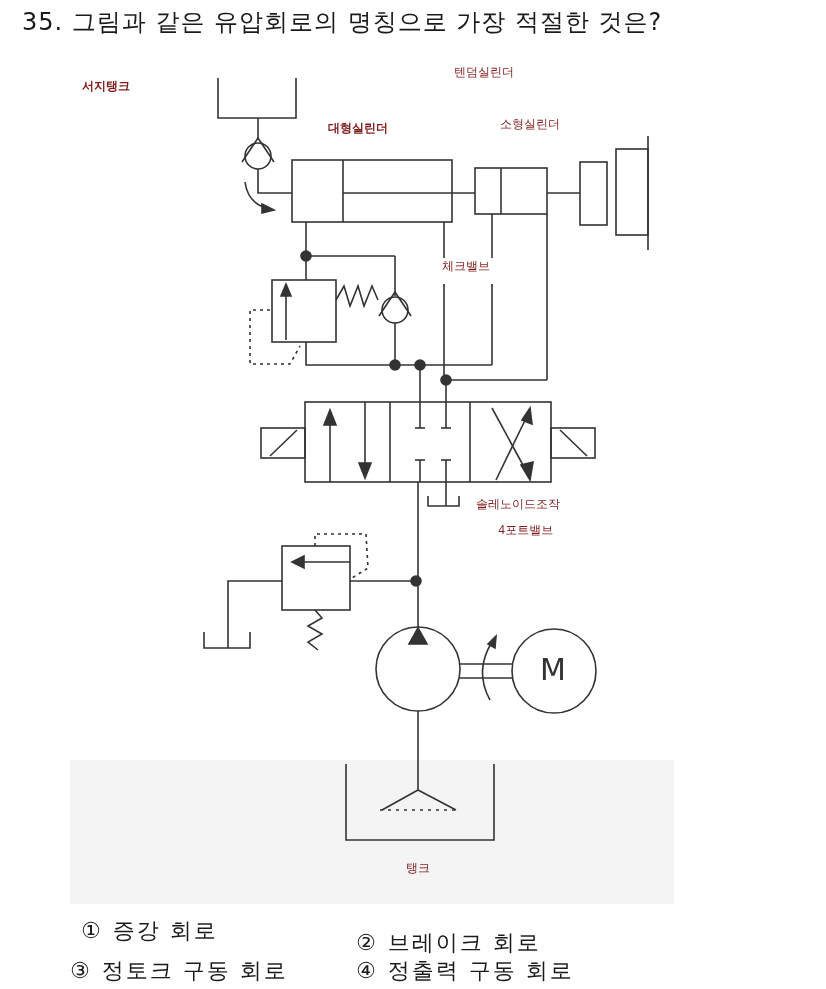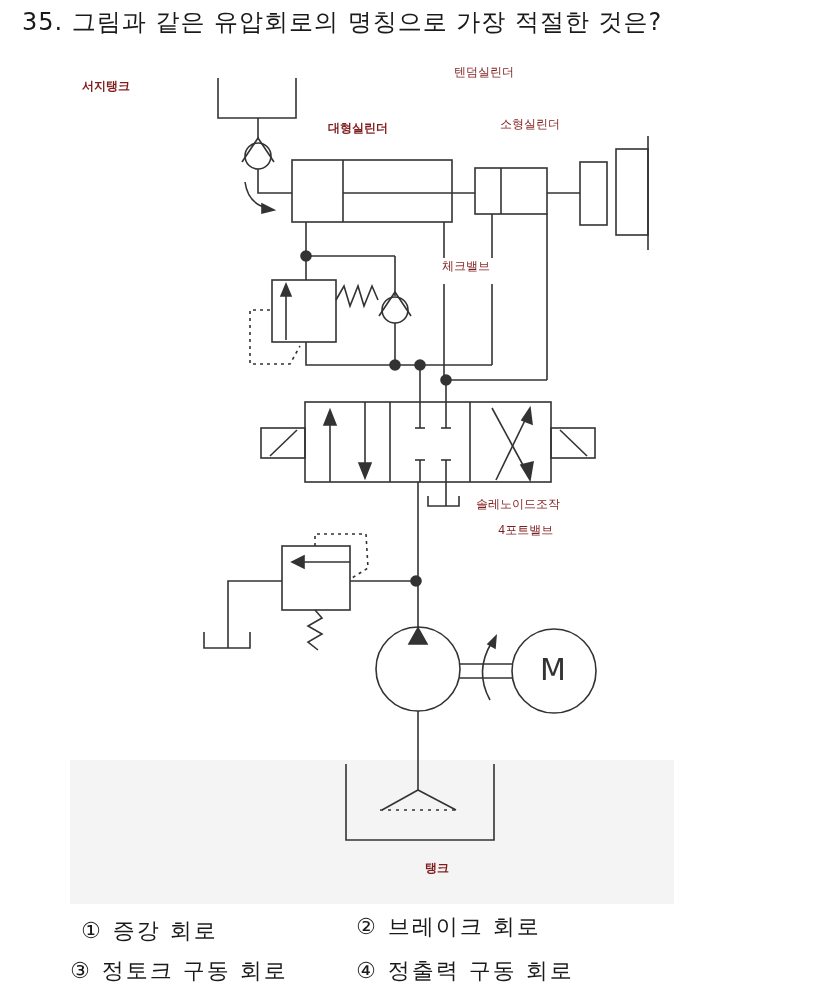--- a/index.html
+++ b/index.html
@@ -161,29 +161,29 @@
     </g>
   </svg>
 
   <div class="lbl" style="left:12px; top:20px;font-weight:bold;">서지탱크</div>
   <div class="lbl" style="left:384px; top:6px;">텐덤실린더</div>
   <div class="lbl" style="left:258px; top:62px;font-weight:bold;">대형실린더</div>
   <div class="lbl" style="left:430px; top:58px;">소형실린더</div>
   <div class="lbl" style="left:372px; top:200px;text-align:right;">체크밸브</div>
   <div class="lbl" style="left:406px; top:438px;">솔레노이드조작</div>
   <div class="lbl" style="left:428px; top:464px;font-family:Liberation Mono, monospace;">4포트밸브</div>
-  <div class="lbl" style="left:355px; top:802px;font-weight:bold;">탱크</div>
+  <div class="lbl" style="left:336px; top:802px;">탱크</div>
   <div class="lbl" style="left:470px; top:594px; font-size:30px; color:#333;">M</div>
 </div>
 
 <div class="choices">
   <div class="choice" style="left:0; top:4px;margin-left:11px;">
     <span class="num">①</span><span>증강 회로</span>
   </div>
-  <div class="choice" style="left:286px; top:0;">
+  <div class="choice" style="left:286px; top:16px;">
     <span class="num">②</span><span>브레이크 회로</span>
   </div>
   <div class="choice" style="left:0; top:44px;text-align:center;">
     <span class="num">③</span><span>정토크 구동 회로</span>
   </div>
   <div class="choice" style="left:286px; top:44px;">
     <span class="num">④</span><span>정출력 구동 회로</span>
   </div>
 </div>
 

